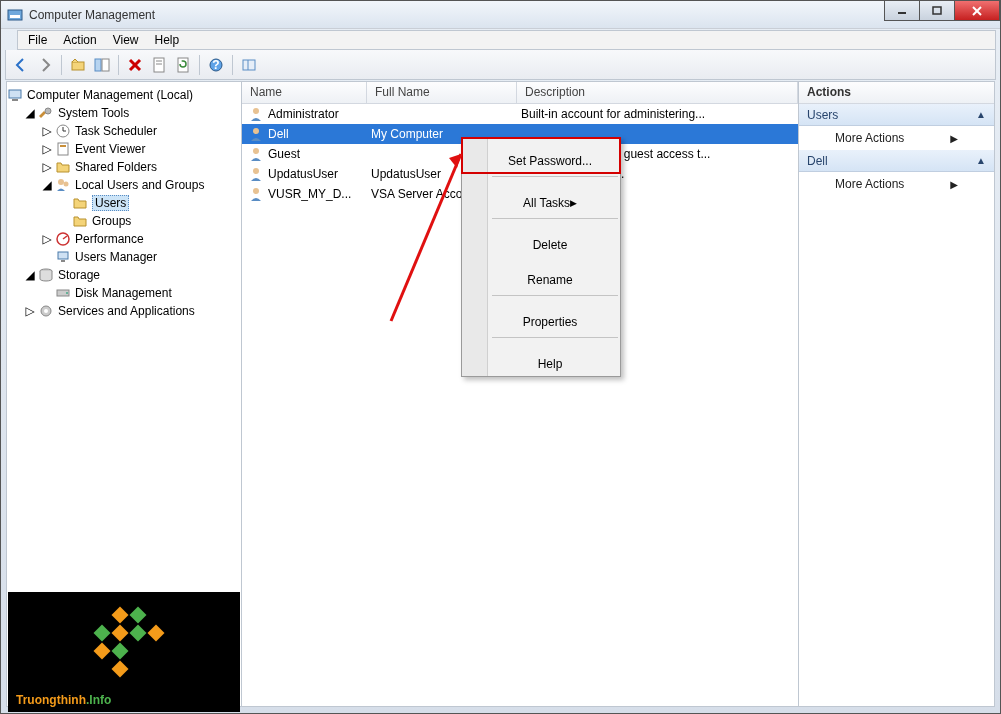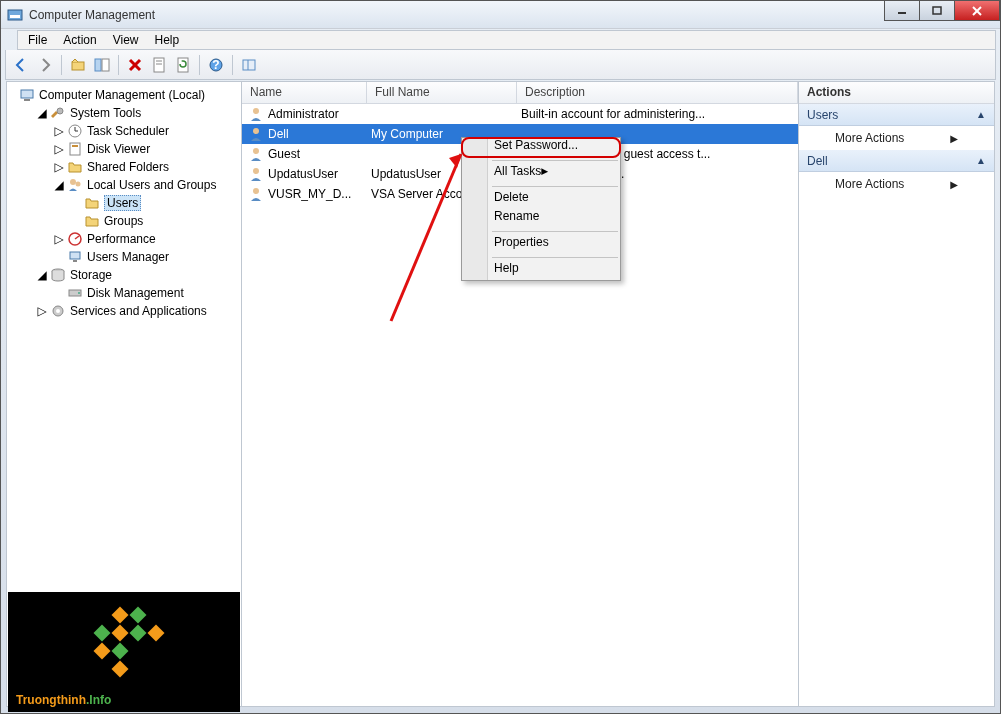--- a/index.html
+++ b/index.html
@@ -24,21 +24,21 @@
 .tool-btn { width: 22px; height: 22px; display: flex; align-items: center; justify-content: center; border: 1px solid transparent; border-radius: 2px; }
 .tool-sep { width: 1px; height: 20px; background: #bfc7d1; margin: 0 3px; }
 
 
 .main-area { position: absolute; top: 80px; left: 5px; right: 5px; bottom: 6px; display: flex; border: 1px solid #bfc7d1; background: #fff; }
 .tree-pane { width: 235px; border-right: 1px solid #bfc7d1; overflow: hidden; padding-top: 4px; position: relative; }
 .list-pane { flex: 1; border-right: 1px solid #bfc7d1; position: relative; overflow: hidden; }
 .actions-pane { width: 195px; display: flex; flex-direction: column; }
 
 
-.tree { padding-left: 12px; }
+.tree { padding-left: 0; }
 .tree-row { display: flex; align-items: center; height: 18px; white-space: nowrap; cursor: default; }
 .tree-twisty { width: 12px; height: 12px; display: inline-flex; align-items: center; justify-content: center; margin-right: 2px; }
 .tree-icon { width: 16px; height: 16px; margin-right: 4px; display: inline-flex; align-items: center; justify-content: center; }
 .tree-row.selected .tree-label { background: #cce4f7; border: 1px dotted #5a8dc4; padding: 0 2px; }
 .tree ul { list-style: none; padding-left: 17px; }
 .tree > ul { padding-left: 0; }
 
 
 .list-header { height: 22px; display: flex; border-bottom: 1px solid #d3d8e0; background: linear-gradient(#fdfdfe, #eef1f5); }
 .list-header .col { padding: 3px 8px; border-right: 1px solid #d3d8e0; color: #444; }
@@ -55,21 +55,21 @@
 .list-row .cell.desc { flex: 1; }
 
 
 .actions-header { height: 22px; background: linear-gradient(#fdfdfe, #eef1f5); border-bottom: 1px solid #d3d8e0; padding: 3px 8px; font-weight: bold; color: #333; }
 .actions-section { height: 22px; background: linear-gradient(#e9f1fb, #d5e4f5); border-bottom: 1px solid #c0cee0; display: flex; align-items: center; padding: 0 8px; justify-content: space-between; color: #28456d; }
 .actions-item { height: 24px; display: flex; align-items: center; padding: 0 36px; justify-content: space-between; cursor: default; color: #222; }
 .chev { font-size: 10px; }
 
 
 .context-menu { position: absolute; background: #f2f2f2; border: 1px solid #9a9a9a; box-shadow: 3px 3px 5px rgba(0,0,0,0.25); width: 160px; z-index: 50; }
-.context-menu .cm-item { padding: 0 14px 5px 32px; cursor: default; display: flex; justify-content: flex-start; align-items: center; border-radius: 7px; }
+.context-menu .cm-item { padding: 16px 14px 5px 32px; cursor: default; display: flex; justify-content: center; align-items: center; }
 .context-menu .cm-sep { height: 1px; background: #c4c4c4; margin: 3px 2px 3px 30px; }
 .context-menu .cm-gutter { position: absolute; left: 0; top: 0; bottom: 0; width: 26px; background: #e9e9e9; border-right: 1px solid #d0d0d0; z-index: -1; }
 .context-menu .cm-item.highlighted { outline: 2px solid #d40000; outline-offset: -1px; }
 .cm-sub { font-size: 9px; }
 
 
 .arrow-anno { position: absolute; pointer-events: none; z-index: 60; }
 
 
 .watermark { position: absolute; left: 7px; bottom: 1px; width: 232px; height: 120px; background: #000; z-index: 70; padding: 6px 8px 2px 8px; display: flex; flex-direction: column; }
@@ -224,21 +224,21 @@
                     </li>
                   <li>
                       <div class="tree-row">
                         <span class="tree-twisty">▷</span>
                         <span class="tree-icon">
                           <svg class="svg-icon" viewBox="0 0 16 16">
                             <rect x="3" y="2" width="10" height="12" fill="#fff" stroke="#888"></rect>
                             <rect x="5" y="4" width="6" height="2" fill="#c98f3a"></rect>
                           </svg>
                         </span>
-                        <span class="tree-label">Disk Viewer</span>
+                        <span class="tree-label">Event Viewer</span>
                       </div>
                     </li>
                   <li>
                       <div class="tree-row">
                         <span class="tree-twisty">▷</span>
                         <span class="tree-icon">
                           <svg class="svg-icon" viewBox="0 0 16 16">
                             <path d="M2 4 L6 4 L7 6 L14 6 L14 13 L2 13 Z" fill="#f4d479" stroke="#b8912f"></path>
                           </svg>
                         </span>

